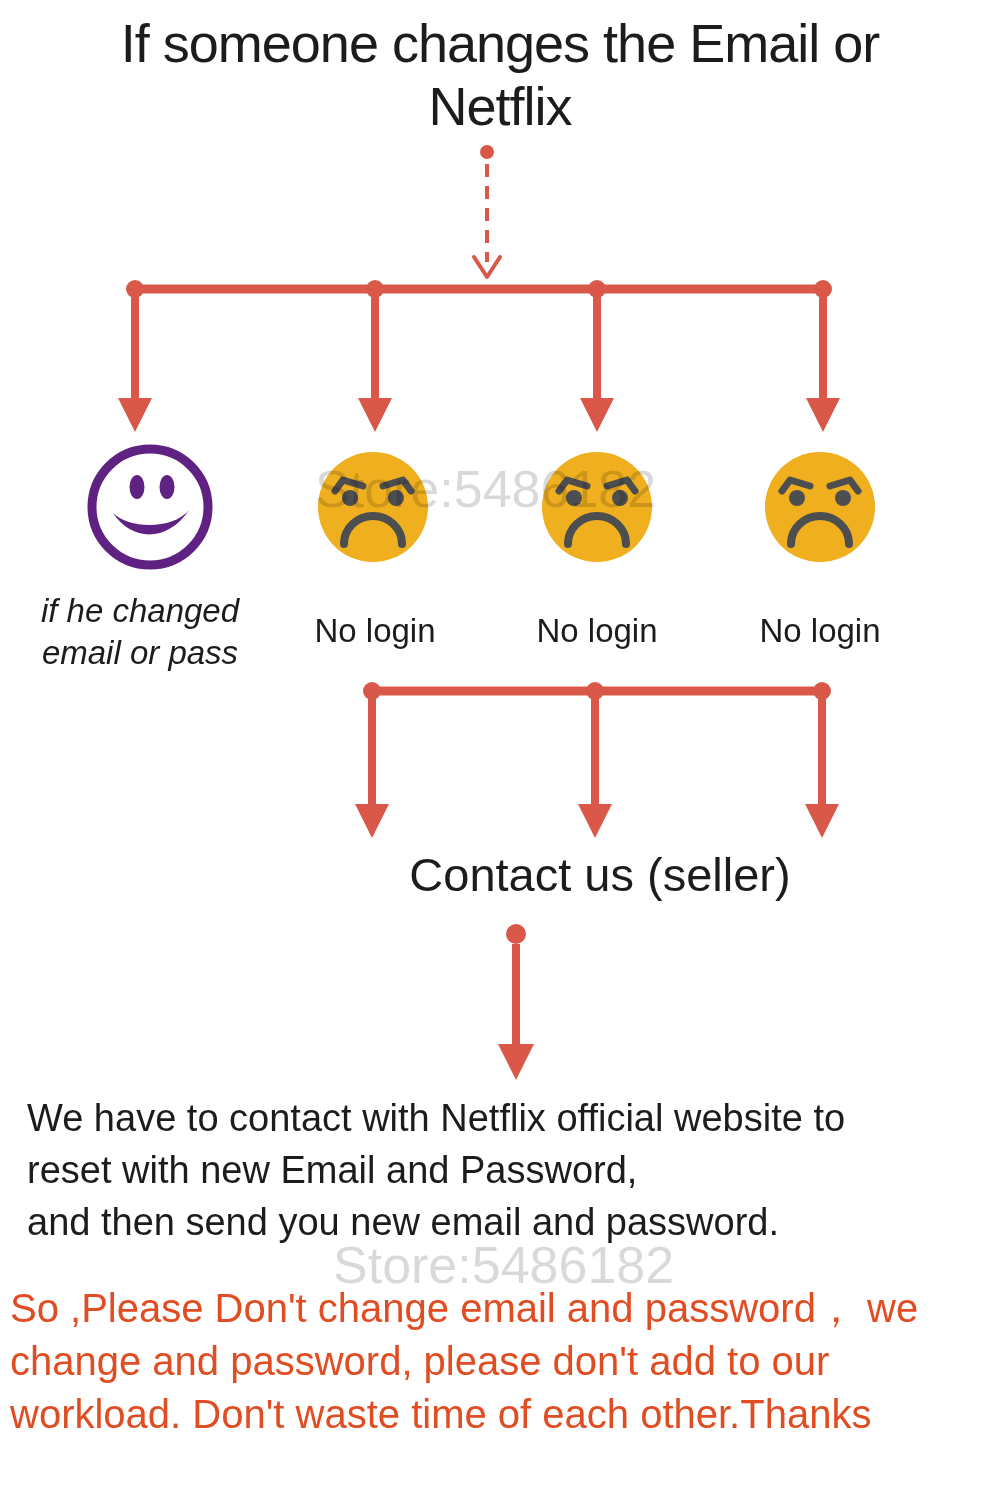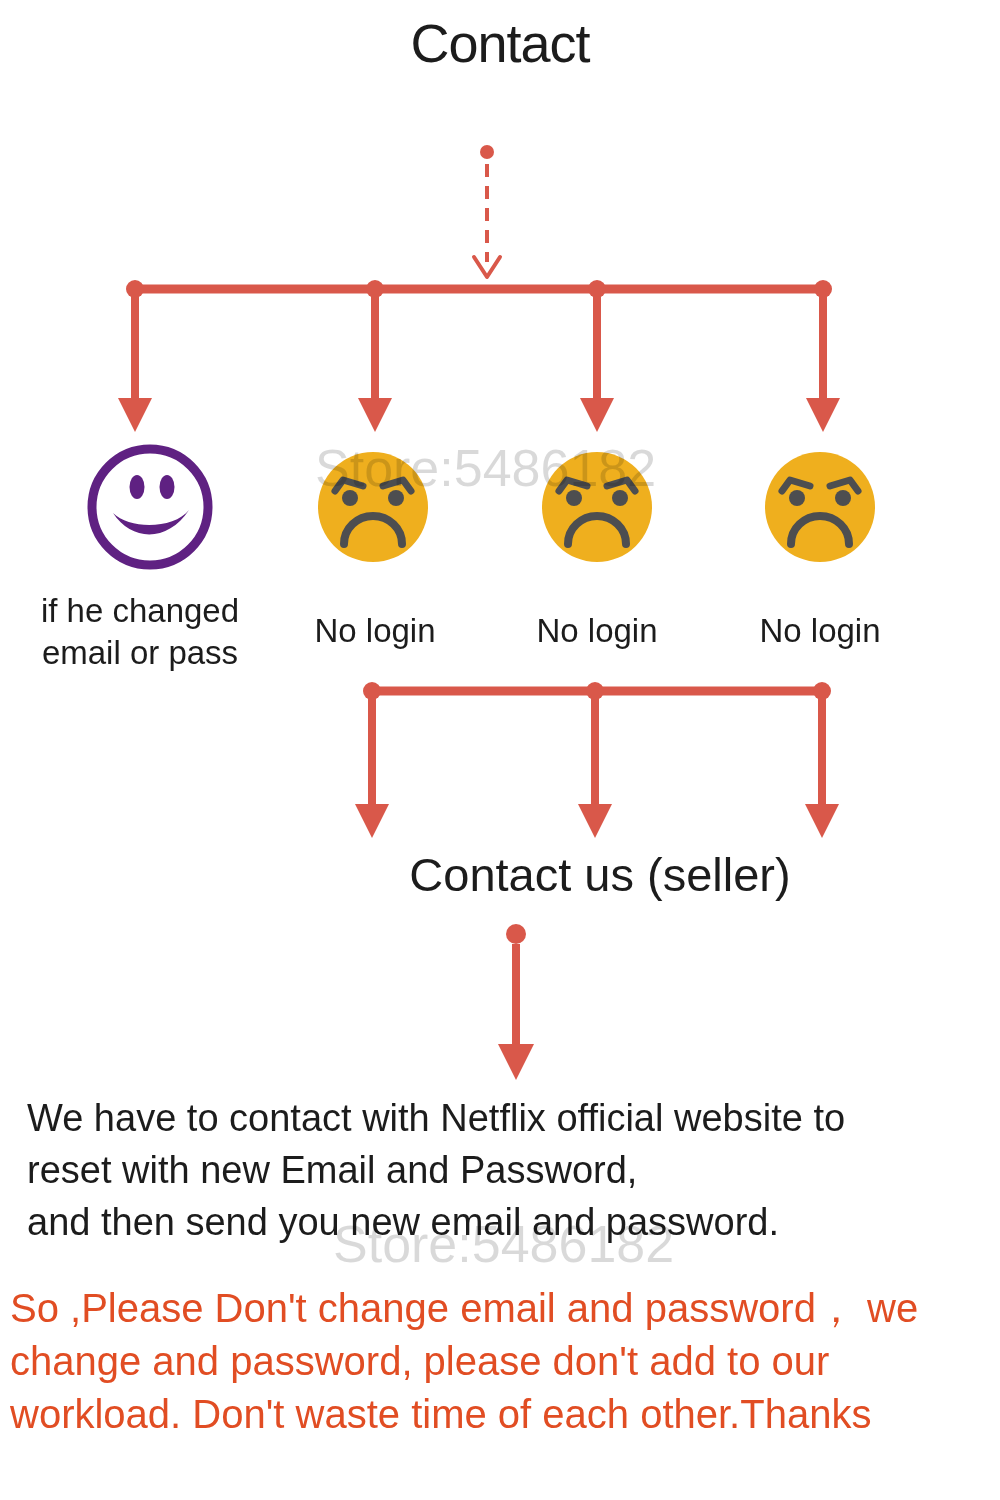--- a/index.html
+++ b/index.html
@@ -10,27 +10,28 @@
   .abs{position:absolute;}
   .title{
     left:0;top:12px;width:1000px;text-align:center;
     font-size:54px;line-height:63px;font-weight:400;letter-spacing:-1px;color:#1c1c1c;
   }
   .layer{left:0;top:0;width:1000px;height:1500px;pointer-events:none;}
   .face{position:absolute;}
   .watermark{
     font-size:52px;color:rgba(0,0,0,0.15);white-space:nowrap;z-index:5;
     letter-spacing:0px;
+    margin-top:21px;
   }
   .wm1{left:315px;top:438px;}
   .wm2{left:333px;top:1214px;}
   .branch-label{
     text-align:center;font-size:33px;line-height:42px;color:#1c1c1c;
   }
-  .lbl-smiley{left:15px;top:590px;width:250px;}
+  .lbl-smiley{left:15px;top:590px;width:250px;font-style:italic;}
   .lbl-nologin1{left:275px;top:610px;width:200px;}
   .lbl-nologin2{left:497px;top:610px;width:200px;}
   .lbl-nologin3{left:720px;top:610px;width:200px;}
   .contact{
     left:200px;top:846px;width:800px;text-align:center;
     font-size:47px;line-height:58px;color:#1c1c1c;
   }
   .explanation{
     left:27px;top:1092px;width:950px;text-align:left;
     font-size:38px;line-height:52px;color:#1c1c1c;
@@ -39,21 +40,22 @@
     left:10px;top:1282px;width:980px;text-align:left;
     font-size:40px;line-height:53px;color:#e14d23;
   }
 </style>
 </head>
 <body>
 
 <div class="canvas">
 
   <div class="abs title">
-    <div>Contact</div>
+    <div>If someone changes the Email or</div>
+    <div>Netflix</div>
   </div>
 
   <svg class="abs layer" viewBox="0 0 1000 1500" xmlns="http://www.w3.org/2000/svg">
     <g fill="#d9584a" stroke="#d9584a">
 
       <circle cx="487" cy="152" r="7" stroke="none"></circle>
       <line x1="487" y1="164" x2="487" y2="262" stroke-width="4" stroke-dasharray="13 9" fill="none"></line>
       <polyline points="474,257 487,277 500,257" stroke-width="4" fill="none" stroke-linecap="round" stroke-linejoin="round"></polyline>
 
       <line x1="135" y1="289" x2="823" y2="289" stroke-width="9" stroke-linecap="round"></line>

